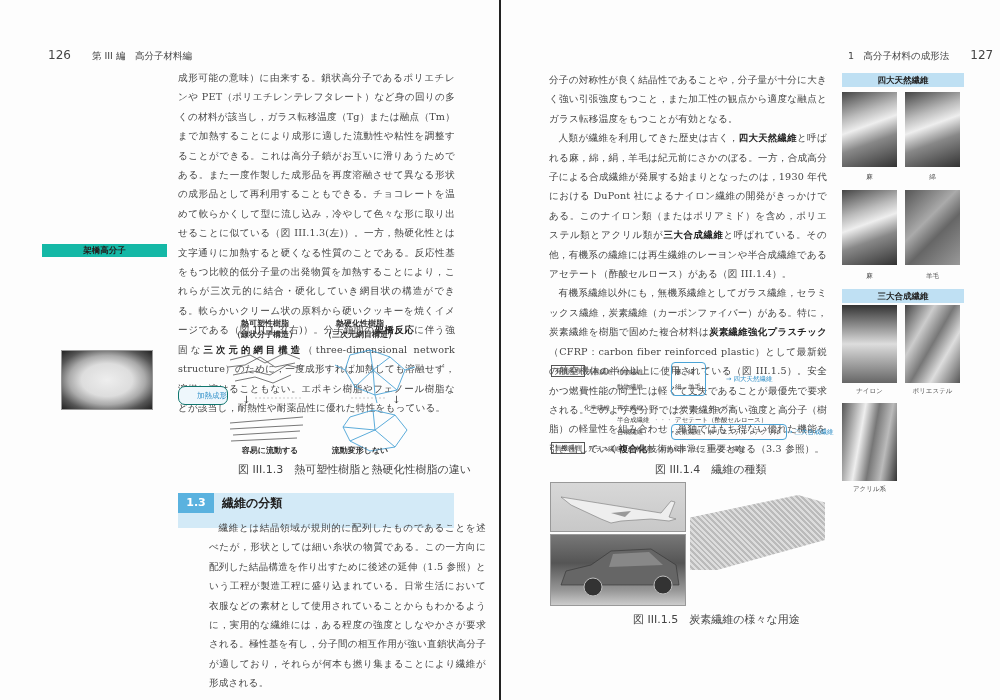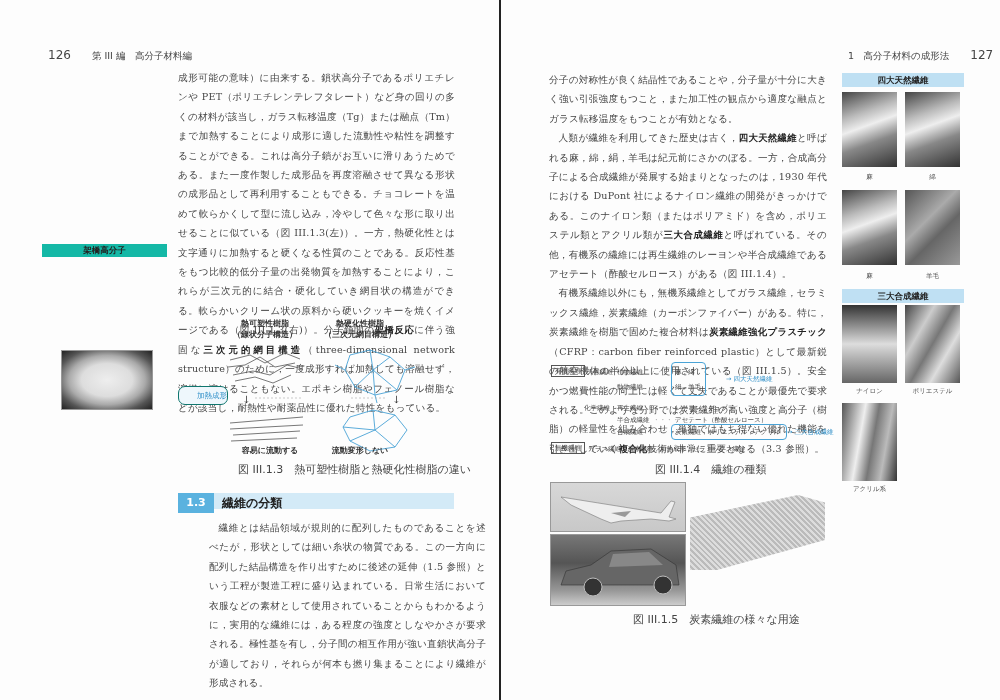--- a/index.html
+++ b/index.html
@@ -15,21 +15,21 @@
   .body{position:absolute;font-size:9.6px;line-height:19.4px;color:#444;text-align:justify;letter-spacing:0.2px;}
   .body p{margin:0;}
   .ind{text-indent:1em;}
   b.k{font-family:"DejaVu Sans",sans-serif;font-weight:bold;color:#222;font-size:9.4px;}
   .sidebox{position:absolute;font-size:7px;line-height:11.5px;color:#555;text-align:justify;}
   .sidebox .bar{background:#14b8a6;text-align:center;font-family:"DejaVu Sans",sans-serif;font-weight:bold;font-size:8.5px;color:#222;height:13px;line-height:13px;margin-bottom:2px;}
   .photo{position:absolute;background:linear-gradient(135deg,#666,#ccc 45%,#888 70%,#bbb);border:1px solid #999;}
   .figcap{position:absolute;font-family:"DejaVu Sans",sans-serif;font-size:11px;color:#444;}
   .fig-label{position:absolute;font-family:"DejaVu Sans",sans-serif;font-size:8px;font-weight:bold;color:#333;text-align:center;line-height:11px;}
   .heat-box{position:absolute;left:178px;top:386px;width:48px;height:17px;border:1px solid #0f766e;border-radius:7px;background:#eef7fc;font-family:"DejaVu Sans",sans-serif;font-size:7.5px;color:#2f8fc8;text-align:right;line-height:17px;}
-  .sechead{position:absolute;left:178px;top:493px;width:276px;height:16px;background:#d3eaf7;}
+  .sechead{position:absolute;left:178px;top:493px;width:276px;height:35px;background:#d3eaf7;}
   .secnum{position:absolute;left:0;top:0;width:36px;height:20px;background:#5ab2df;color:#fff;font-family:"DejaVu Sans",sans-serif;font-weight:bold;font-size:11px;line-height:20px;text-align:center;}
   .sectitle{position:absolute;left:44px;top:0;font-family:Liberation Serif, serif;font-weight:bold;font-size:12px;line-height:20px;color:#222;}
   .rbar{position:absolute;left:842px;width:122px;height:14px;background:#bfe0f3;font-family:"DejaVu Sans",sans-serif;font-weight:bold;font-size:8.5px;text-align:center;line-height:14px;color:#222;}
   .sem{position:absolute;width:55px;height:75px;background:linear-gradient(160deg,#444 0%,#bbb 30%,#eee 45%,#888 65%,#333 100%);}
   .semcap{position:absolute;width:55px;text-align:center;font-family:"DejaVu Sans",sans-serif;font-size:6.5px;color:#555;}
   .cls{position:absolute;font-family:"DejaVu Sans",sans-serif;font-size:6.5px;color:#444;white-space:nowrap;}
   .cls .boxed{border:1px solid #555;padding:1px 3px;}
   .blue{color:#2f8fc8;}
   .rbox{position:absolute;border:1px solid #4aa3d6;border-radius:4px;}
 </style>

